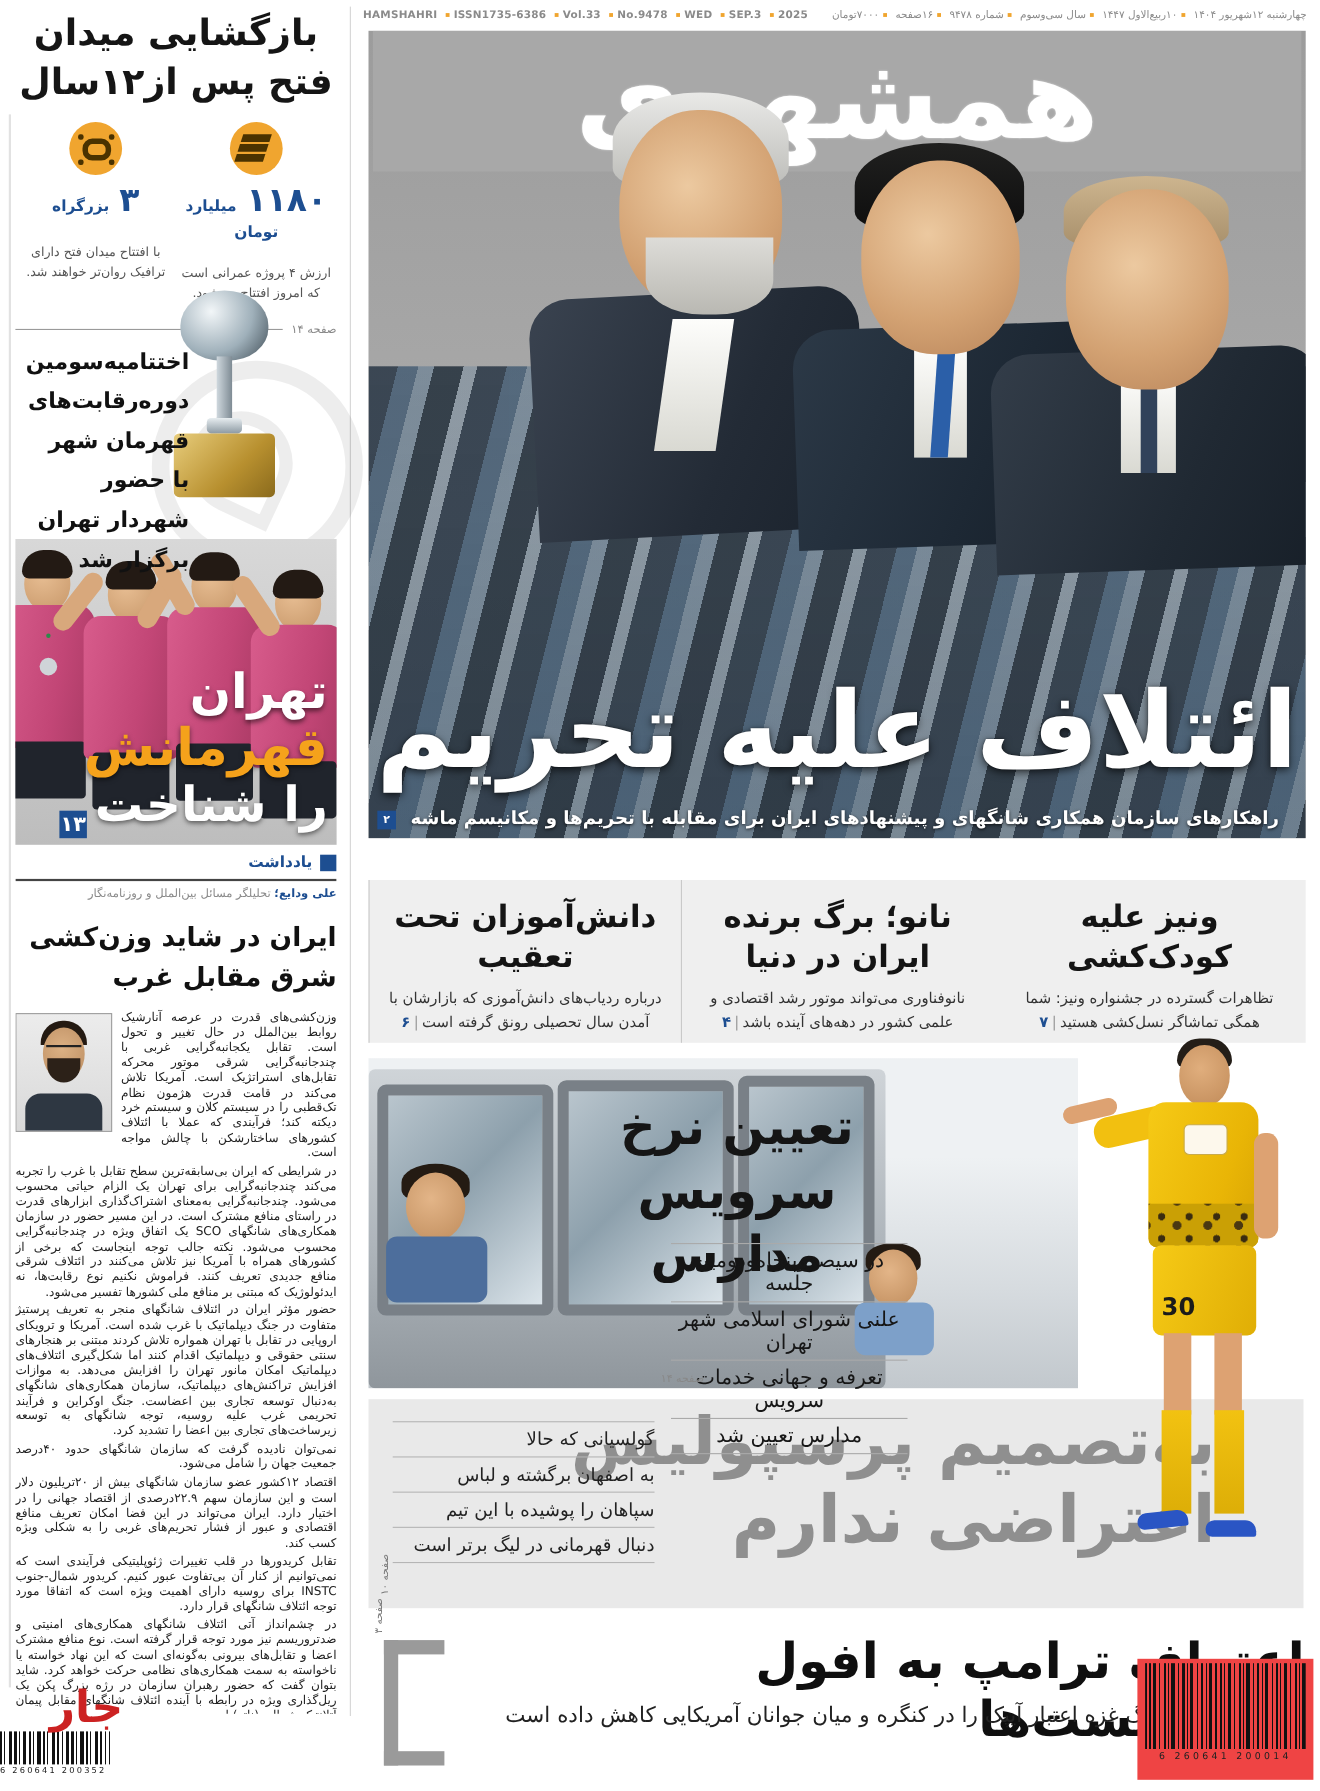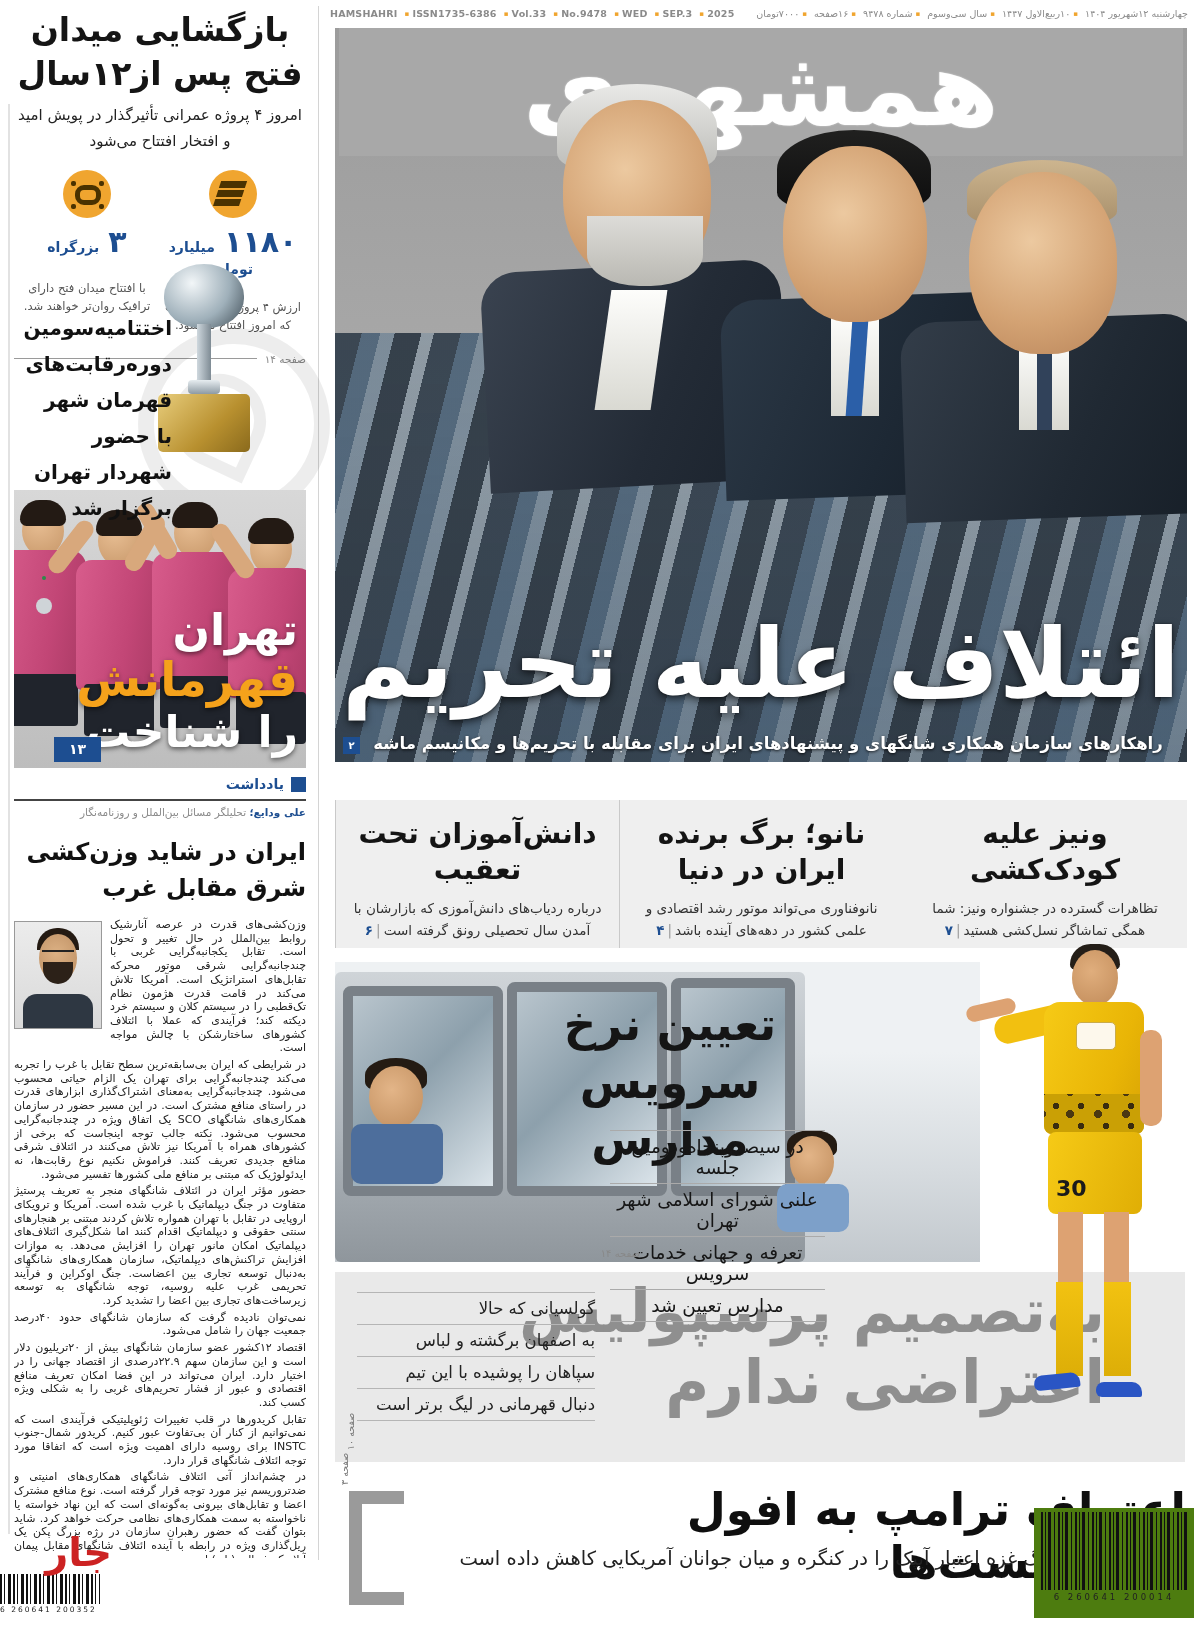--- a/index.html
+++ b/index.html
@@ -65,21 +65,21 @@
   .kid-body{position:absolute;left:0;top:44px;width:86px;height:130px;border-radius:16px 16px 6px 6px;
             background:linear-gradient(100deg,#d85c8c,#c24676 60%,#a93a64);}
   .kid-arm{position:absolute;width:18px;height:62px;border-radius:9px;background:#d8a87c;}
   .kid-legs{position:absolute;left:8px;top:168px;width:70px;height:52px;background:#20242c;border-radius:4px;}
   .medal{position:absolute;left:36px;top:92px;width:16px;height:16px;border-radius:50%;background:#cfd4d8;
          box-shadow:0 -28px 0 -6px #2c8a4a;}
   .champ-ov{position:absolute;right:8px;bottom:12px;z-index:4;text-align:right;direction:rtl;line-height:1.12;}
   .champ-ov .w{color:#fff;font-weight:bold;font-size:44px;text-shadow:0 2px 5px rgba(0,0,0,.55);}
   .champ-ov .o{color:#F5A21B;font-weight:bold;font-size:47px;text-shadow:0 2px 5px rgba(0,0,0,.55);}
   .badge{background:#1D4E91;color:#fff;font-weight:bold;text-align:center;}
-  .badge13{position:absolute;left:40px;bottom:6px;width:47px;height:25px;font-size:14px;line-height:25px;z-index:5;}
+  .badge13{position:absolute;left:40px;bottom:6px;width:25px;height:25px;font-size:19px;line-height:25px;z-index:5;}
 
   
   .note{position:absolute;left:14px;top:776px;width:292px;height:782px;overflow:hidden;}
   .note-head{display:flex;direction:rtl;align-items:center;gap:7px;color:#1D4E91;font-size:14px;font-weight:bold;}
   .blue-sq{width:15px;height:15px;background:#1D4E91;}
   .note-rule{height:2px;background:#444;margin:7px 0 5px;}
   .note-byline{direction:rtl;font-size:10.5px;color:#8a8a8a;}
   .note-byline b{color:#1D4E91;}
   .note-title{direction:rtl;font-size:24px;font-weight:bold;line-height:1.5;margin:16px 0 12px;text-align:right;}
   .note-body{direction:rtl;text-align:justify;font-size:11px;line-height:13.7px;color:#222;}
@@ -190,21 +190,21 @@
   
   .trump{position:absolute;left:335px;top:1483px;width:855px;height:104px;}
   .bracket{position:absolute;left:14px;top:8px;width:42px;height:88px;
            border-left:13px solid #9a9a9a;border-top:13px solid #9a9a9a;border-bottom:13px solid #9a9a9a;}
   .trump-title{position:absolute;right:4px;left:90px;top:0;text-align:right;direction:rtl;
                font-size:45px;font-weight:bold;color:#0f0f0f;}
   .trump-sub{position:absolute;right:6px;left:90px;top:64px;text-align:right;direction:rtl;
              font-size:19.5px;color:#222;}
 
   
-  .bc-right{position:absolute;right:6px;bottom:10px;width:160px;height:110px;background:#4d7c0f;text-align:center;}
+  .bc-right{position:absolute;right:6px;bottom:10px;width:160px;height:110px;background:#ef4444;text-align:center;}
   .bc-bars{width:146px;height:78px;margin:4px auto 0;
      background:repeating-linear-gradient(90deg,#111 0 2px,transparent 2px 4px,#111 4px 5px,transparent 5px 7px,#111 7px 10px,transparent 10px 13px,#111 13px 14px,transparent 14px 17px);}
   .bc-digits{font-size:8.5px;letter-spacing:3px;color:#222;margin-top:2px;}
 </style>
 </head>
 <body>
 
 <div class="page">
 
   <div class="topbar">
@@ -225,21 +225,20 @@
       <span class="sep">۱۶صفحه</span>
       <span class="sep">۷۰۰۰تومان</span>
     </div>
   </div>
 
   <div class="col-rule"></div>
   <div class="spine"></div>
 
   <div class="fath rtl">
     <div class="fath-title">بازگشایی میدان فتح پس از۱۲سال</div>
-    <div class="fath-sub">امروز ۴ پروژه عمرانی تأثیرگذار در پویش امید و افتخار افتتاح می‌شود</div>
     <div class="stats">
       <div class="stat">
         <div class="icon-circle">
             <div class="glyph-notes"></div>
           </div>
         <div class="stat-vals">
           <span class="stat-num">۱۱۸۰</span>
           <span class="stat-unit">میلیارد تومان</span>
         </div>
         <div class="stat-cap">ارزش ۴ پروژه عمرانی است که امروز افتتاح می‌شود.</div>

